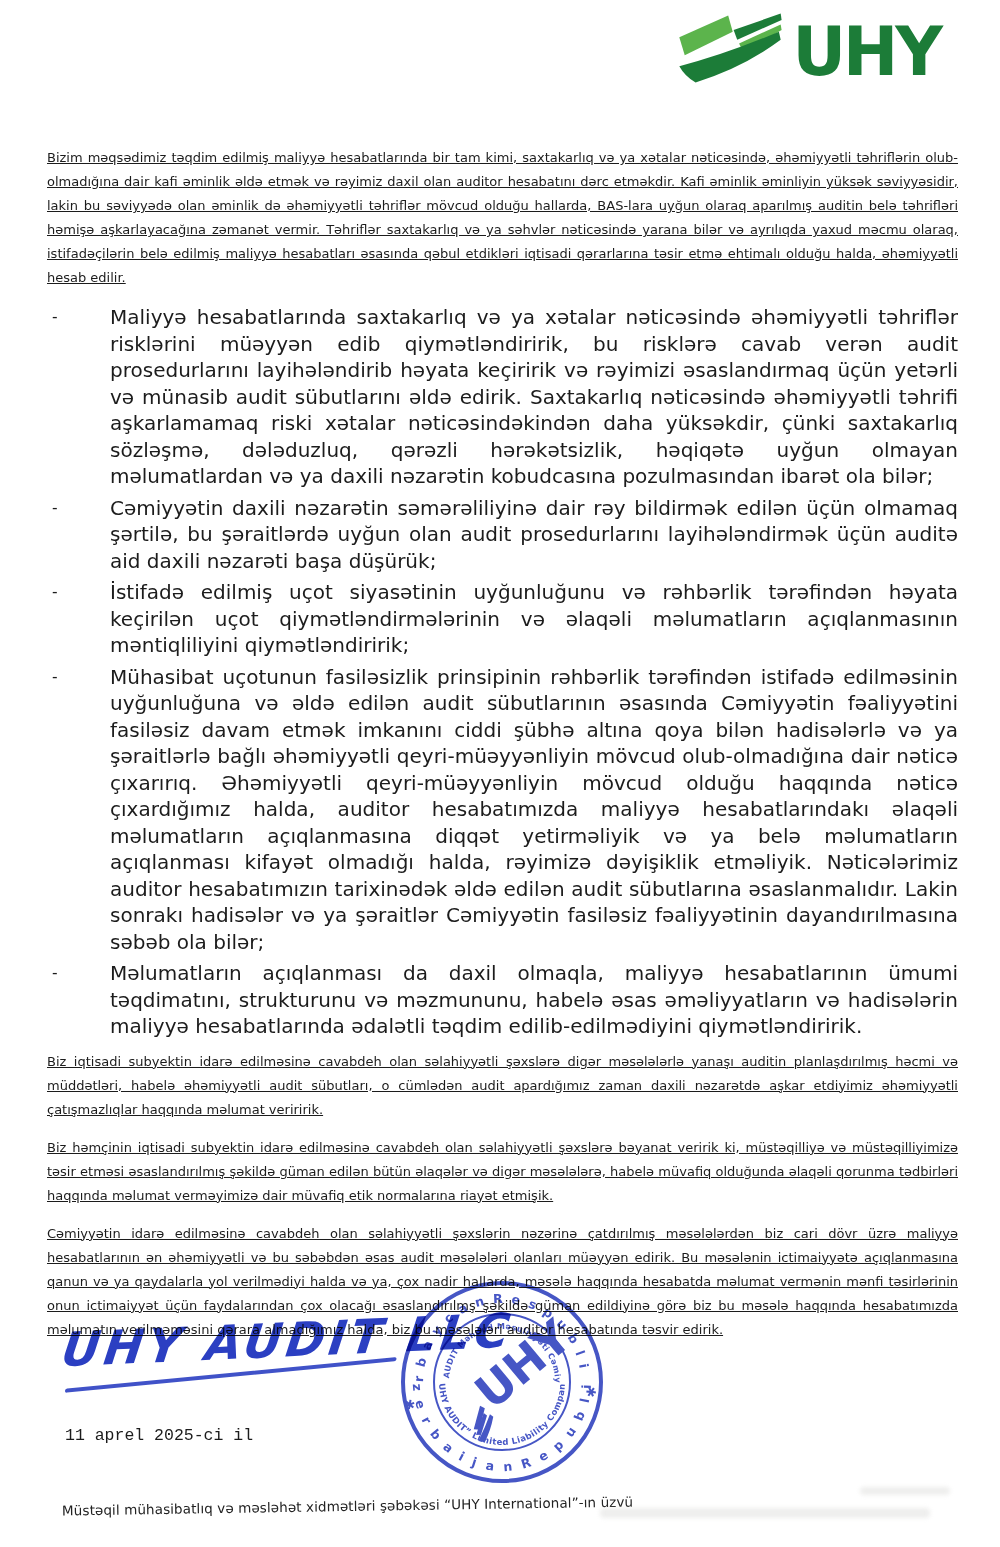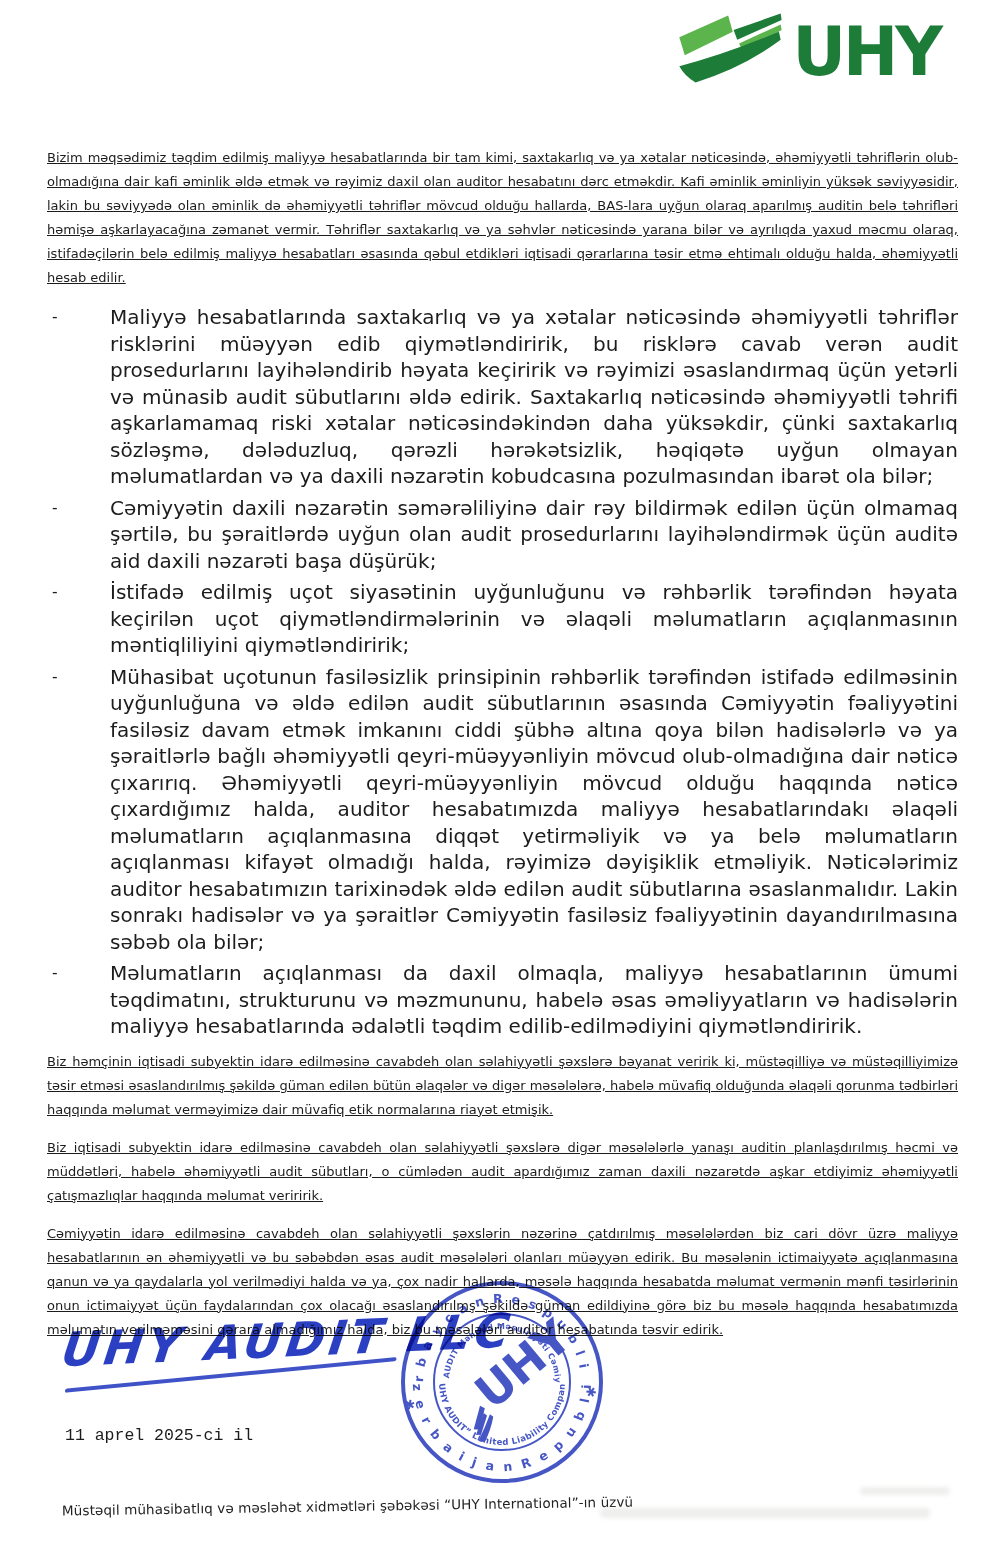--- a/index.html
+++ b/index.html
@@ -83,22 +83,22 @@
       <li class="bullet">
         <span class="dash">-</span>
         <span class="btxt">Mühasibat uçotunun fasiləsizlik prinsipinin rəhbərlik tərəfindən istifadə edilməsinin uyğunluğuna və əldə edilən audit sübutlarının əsasında Cəmiyyətin fəaliyyətini fasiləsiz davam etmək imkanını ciddi şübhə altına qoya bilən hadisələrlə və ya şəraitlərlə bağlı əhəmiyyətli qeyri-müəyyənliyin mövcud olub-olmadığına dair nəticə çıxarırıq. Əhəmiyyətli qeyri-müəyyənliyin mövcud olduğu haqqında nəticə çıxardığımız halda, auditor hesabatımızda maliyyə hesabatlarındakı əlaqəli məlumatların açıqlanmasına diqqət yetirməliyik və ya belə məlumatların açıqlanması kifayət olmadığı halda, rəyimizə dəyişiklik etməliyik. Nəticələrimiz auditor hesabatımızın tarixinədək əldə edilən audit sübutlarına əsaslanmalıdır. Lakin sonrakı hadisələr və ya şəraitlər Cəmiyyətin fasiləsiz fəaliyyətinin dayandırılmasına səbəb ola bilər;</span>
       </li>
       <li class="bullet">
         <span class="dash">-</span>
         <span class="btxt">Məlumatların açıqlanması da daxil olmaqla, maliyyə hesabatlarının ümumi təqdimatını, strukturunu və məzmununu, habelə əsas əməliyyatların və hadisələrin maliyyə hesabatlarında ədalətli təqdim edilib-edilmədiyini qiymətləndiririk.</span>
       </li>
     </ul>
 
+    <p class="para">Biz iqtisadi subyektin idarə edilməsinə cavabdeh olan səlahiyyətli şəxslərə digər məsələlərlə yanaşı auditin planlaşdırılmış həcmi və müddətləri, habelə əhəmiyyətli audit sübutları, o cümlədən audit apardığımız zaman daxili nəzarətdə aşkar etdiyimiz əhəmiyyətli çatışmazlıqlar haqqında məlumat veriririk.</p>
     <p class="para">Biz həmçinin iqtisadi subyektin idarə edilməsinə cavabdeh olan səlahiyyətli şəxslərə bəyanat veririk ki, müstəqilliyə və müstəqilliyimizə təsir etməsi əsaslandırılmış şəkildə güman edilən bütün əlaqələr və digər məsələlərə, habelə müvafiq olduğunda əlaqəli qorunma tədbirləri haqqında məlumat verməyimizə dair müvafiq etik normalarına riayət etmişik.</p>
-    <p class="para">Biz iqtisadi subyektin idarə edilməsinə cavabdeh olan səlahiyyətli şəxslərə digər məsələlərlə yanaşı auditin planlaşdırılmış həcmi və müddətləri, habelə əhəmiyyətli audit sübutları, o cümlədən audit apardığımız zaman daxili nəzarətdə aşkar etdiyimiz əhəmiyyətli çatışmazlıqlar haqqında məlumat veriririk.</p>
     <p class="para">Cəmiyyətin idarə edilməsinə cavabdeh olan səlahiyyətli şəxslərin nəzərinə çatdırılmış məsələlərdən biz cari dövr üzrə maliyyə hesabatlarının ən əhəmiyyətli və bu səbəbdən əsas audit məsələləri olanları müəyyən edirik. Bu məsələnin ictimaiyyətə açıqlanmasına qanun və ya qaydalarla yol verilmədiyi halda və ya, çox nadir hallarda, məsələ haqqında hesabatda məlumat vermənin mənfi təsirlərinin onun ictimaiyyət üçün faydalarından çox olacağı əsaslandırılmş şəkildə güman edildiyinə görə biz bu məsələ haqqında hesabatımızda məlumatın verilməməsini qərara almadığımız halda, biz bu məsələləri auditor hesabatında təsvir edirik.</p>
   </div>
 
   <svg class="stamp" width="212" height="212" viewBox="-106 -106 212 212" aria-hidden="true">
     <defs>
       <path id="arcOT" d="M -79 0 A 79 79 0 0 1 79 0"></path>
       <path id="arcOB" d="M -89 0 A 89 89 0 0 0 89 0"></path>
       <path id="arcIT" d="M -53 0 A 53 53 0 0 1 53 0"></path>
       <path id="arcIB" d="M -63 0 A 63 63 0 0 0 63 0"></path>
     </defs>

